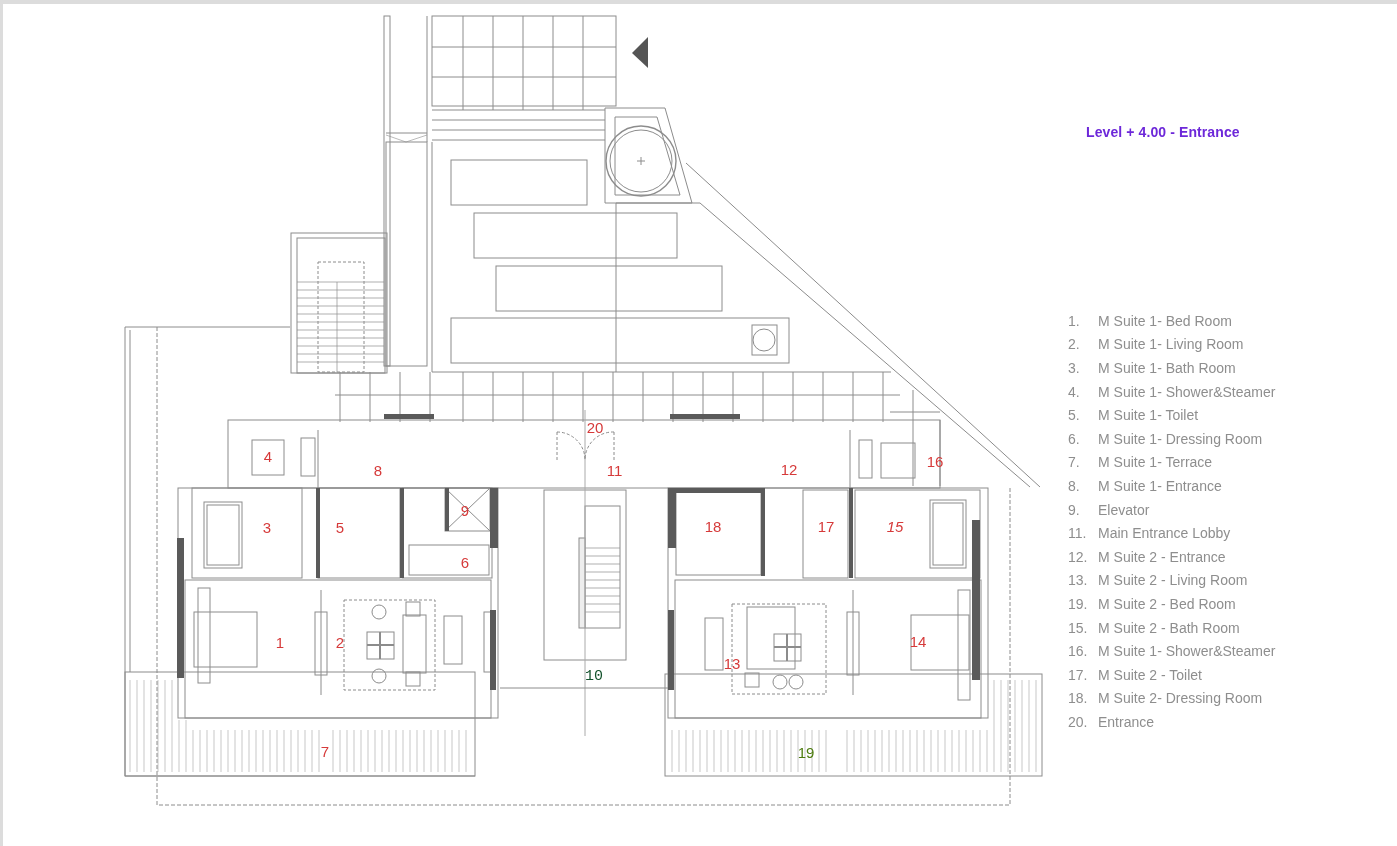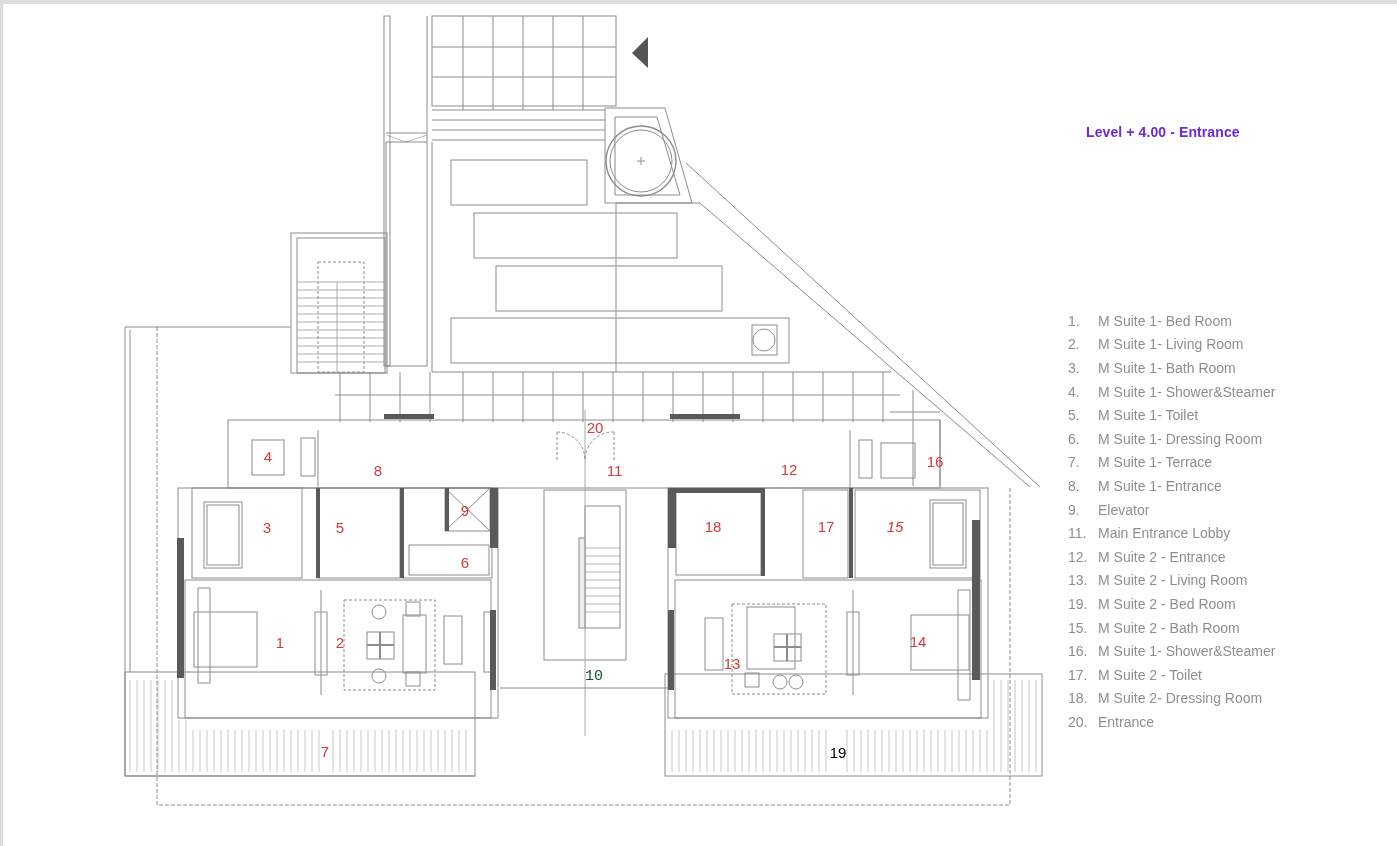--- a/index.html
+++ b/index.html
@@ -237,21 +237,21 @@
     <span class="rl" style="left: 465px; top: 510px; color: rgb(214, 58, 58);">9</span>
     <span class="rl" style="left: 594px; top: 676px; color: #14532d; font-family: Liberation Mono, monospace;">10</span>
     <span class="rl" style="left: 593px; top: 470px; color: rgb(214, 58, 58); padding-left: 43px;">11</span>
     <span class="rl" style="left: 780px; top: 469px; color: rgb(214, 58, 58); margin-left: 9px;">12</span>
     <span class="rl" style="left: 732px; top: 641px; color: rgb(214, 58, 58); margin-top: 22px;">13</span>
     <span class="rl" style="left: 918px; top: 641px; color: rgb(214, 58, 58);">14</span>
     <span class="rl" style="left: 895px; top: 526px; color: rgb(214, 58, 58); font-style: italic;">15</span>
     <span class="rl" style="left: 895px; top: 461px; color: rgb(214, 58, 58); margin-left: 40px;">16</span>
     <span class="rl" style="left: 826px; top: 526px; color: rgb(214, 58, 58);">17</span>
     <span class="rl" style="left: 713px; top: 526px; color: rgb(214, 58, 58);">18</span>
-    <span class="rl" style="left: 838px; top: 752px; color: #000000;">19</span>
+    <span class="rl" style="left: 806px; top: 752px; color: #4d7c0f;">19</span>
     <span class="rl" style="left: 595px; top: 407px; color: rgb(214, 58, 58); margin-top: 20px;">20</span>
   </div>
 
 <div class="title">Level + 4.00 - Entrance</div>
 
 <ul class="legend">
   <li>
       <span class="num">1.</span>
       <span>M Suite 1- Bed Room</span>
     </li>

